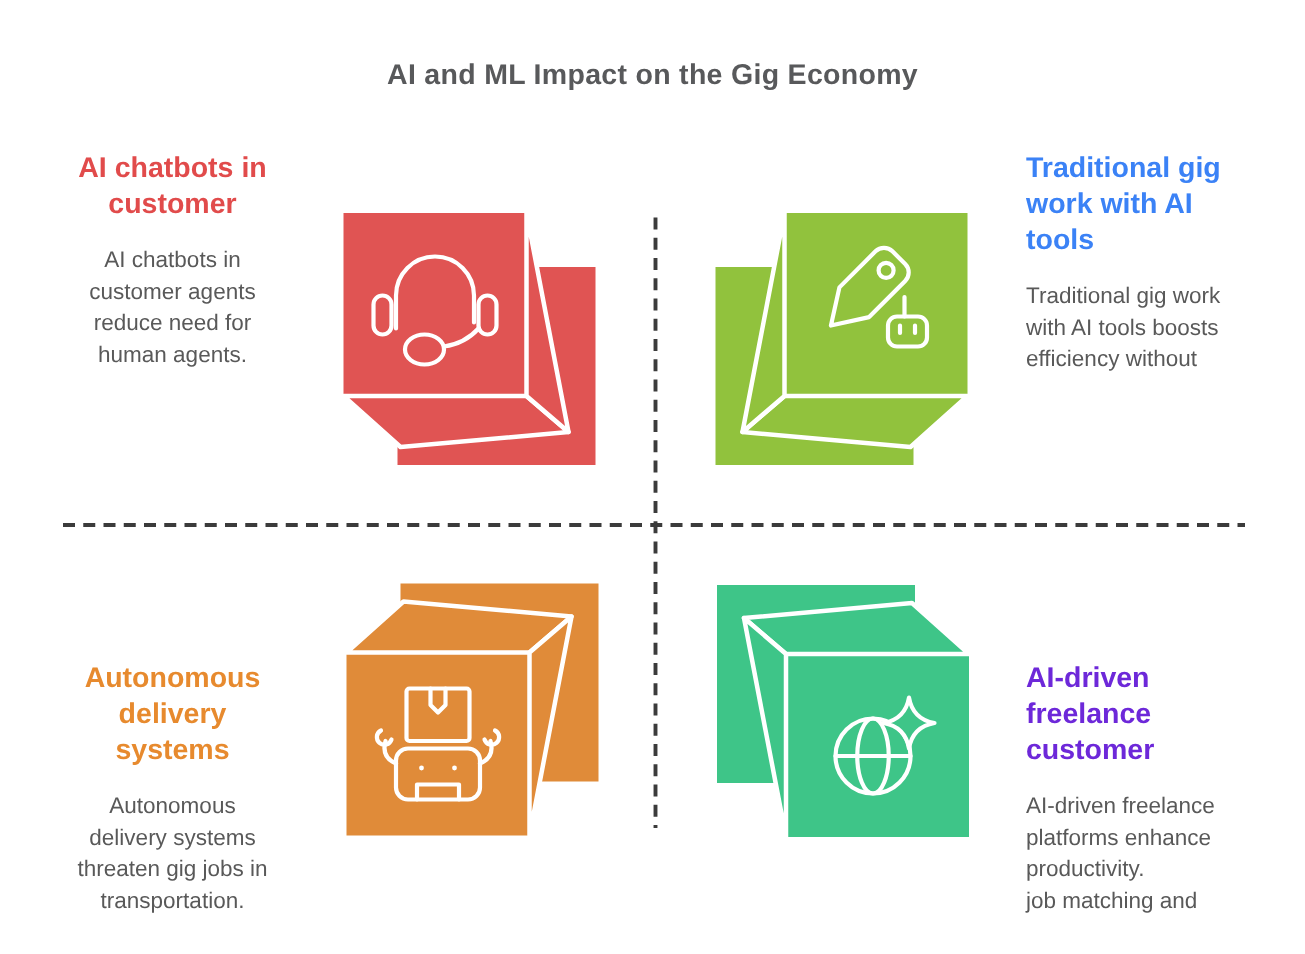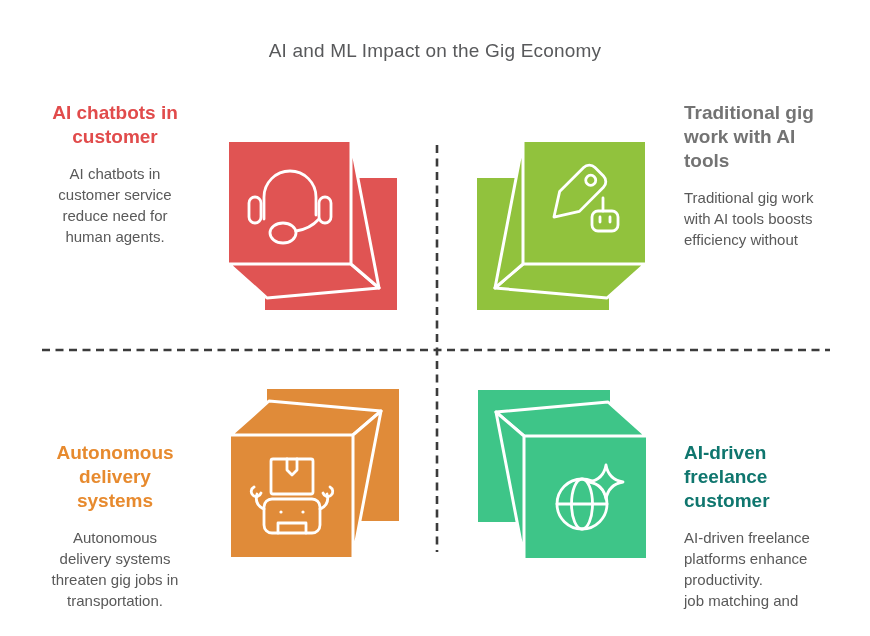--- a/index.html
+++ b/index.html
@@ -2,21 +2,21 @@
 <html><head>
 <meta charset="utf-8">
 <style>
   html,body{margin:0;padding:0;background:#ffffff;}
   #stage{
     position:relative;width:870px;height:636px;background:#ffffff;overflow:hidden;
     font-family:"Liberation Sans", sans-serif;
   }
   .page-title{
     position:absolute;left:0;top:40px;width:100%;text-align:center;
-    font-size:19px;font-weight:400;color:#58595b;letter-spacing:.2px;
+    font-size:19px;font-weight:700;color:#58595b;letter-spacing:.2px;
   }
   .qtext{position:absolute;}
   .qtext.align-right{text-align:center;}
   .qtext.align-left{text-align:left;}
   .qtitle{margin:0;font-size:19px;font-weight:700;line-height:24px;}
   .qdesc{margin:14px 0 0 0;font-size:15px;line-height:21px;color:#595959;}
   .tline{display:block;}
   .cube{position:absolute;width:190px;height:190px;}
   .overlay{position:absolute;left:0;top:0;width:870px;height:636px;pointer-events:none;}
 </style>
@@ -32,21 +32,21 @@
     <line x1="437" y1="145" x2="437" y2="552" stroke="#3b3b3b" stroke-width="2.6" stroke-dasharray="8 5.5"></line>
   </svg>
 
   <div class="qtext align-right" style="left:40px;top:101px;width:150px">
     <h2 class="qtitle" style="color: rgb(225, 75, 75);">
         <span class="tline">AI chatbots in</span>
         <span class="tline">customer</span>
       </h2>
     <p class="qdesc">
         <span class="tline">AI chatbots in</span>
-        <span class="tline">customer service</span>
+        <span class="tline">customer agents</span>
         <span class="tline">reduce need for</span>
         <span class="tline">human agents.</span>
       </p>
   </div>
   <svg class="cube" style="left: 217px; top: 130px; color: rgb(224, 84, 83);" viewBox="0 0 190 190">
     <g>
       <rect x="48" y="48" width="132" height="132" fill="currentColor"></rect>
       <rect x="12" y="12" width="122" height="122" fill="currentColor"></rect>
       <path d="M12,134 L134,134 L162,158 L50,168 Z" fill="currentColor" stroke="#fff" stroke-width="3" stroke-linejoin="round"></path>
       <path d="M134,12 L162,158 L134,134 Z" fill="currentColor" stroke="#fff" stroke-width="3" stroke-linejoin="round"></path>
@@ -54,21 +54,21 @@
     <g transform="translate(73,73)" fill="none" stroke="#fff" stroke-width="2.8" stroke-linecap="round" stroke-linejoin="round">
       <path d="M-26,16 V-6 A26,26 0 0 1 26,-6 V12"></path>
       <rect x="-41" y="-6" width="12" height="26" rx="6"></rect>
       <rect x="29" y="-6" width="12" height="26" rx="6"></rect>
       <ellipse cx="-7" cy="30" rx="13" ry="10"></ellipse>
       <path d="M6,28 Q20,26 29,16"></path>
     </g>
   </svg>
 
   <div class="qtext align-left" style="left:684px;top:101px;width:160px">
-    <h2 class="qtitle" style="color: #737373;">
+    <h2 class="qtitle" style="color: #3b82f6;">
         <span class="tline">Traditional gig</span>
         <span class="tline">work with AI</span>
         <span class="tline">tools</span>
       </h2>
     <p class="qdesc">
         <span class="tline">Traditional gig work</span>
         <span class="tline">with AI tools boosts</span>
         <span class="tline">efficiency without</span>
       </p>
   </div>
@@ -118,21 +118,21 @@
       <circle cx="11" cy="16" r="1.6" fill="#fff" stroke="none"></circle>
       <path d="M-14,37 V27 H14 V37"></path>
       <path d="M-28,13 Q-38,9 -35,-2"></path>
       <path d="M-31,-3 a5,5 0 1 1 -7,-6"></path>
       <path d="M28,13 Q38,9 35,-2"></path>
       <path d="M31,-3 a5,5 0 1 0 7,-6"></path>
     </g>
   </svg>
 
   <div class="qtext align-left" style="left:684px;top:441px;width:160px">
-    <h2 class="qtitle" style="color: #0f766e;">
+    <h2 class="qtitle" style="color: #6d28d9;">
         <span class="tline">AI-driven</span>
         <span class="tline">freelance</span>
         <span class="tline">customer</span>
       </h2>
     <p class="qdesc">
         <span class="tline">AI-driven freelance</span>
         <span class="tline">platforms enhance</span>
         <span class="tline">productivity.</span>
         <span class="tline">job matching and</span>
       </p>

